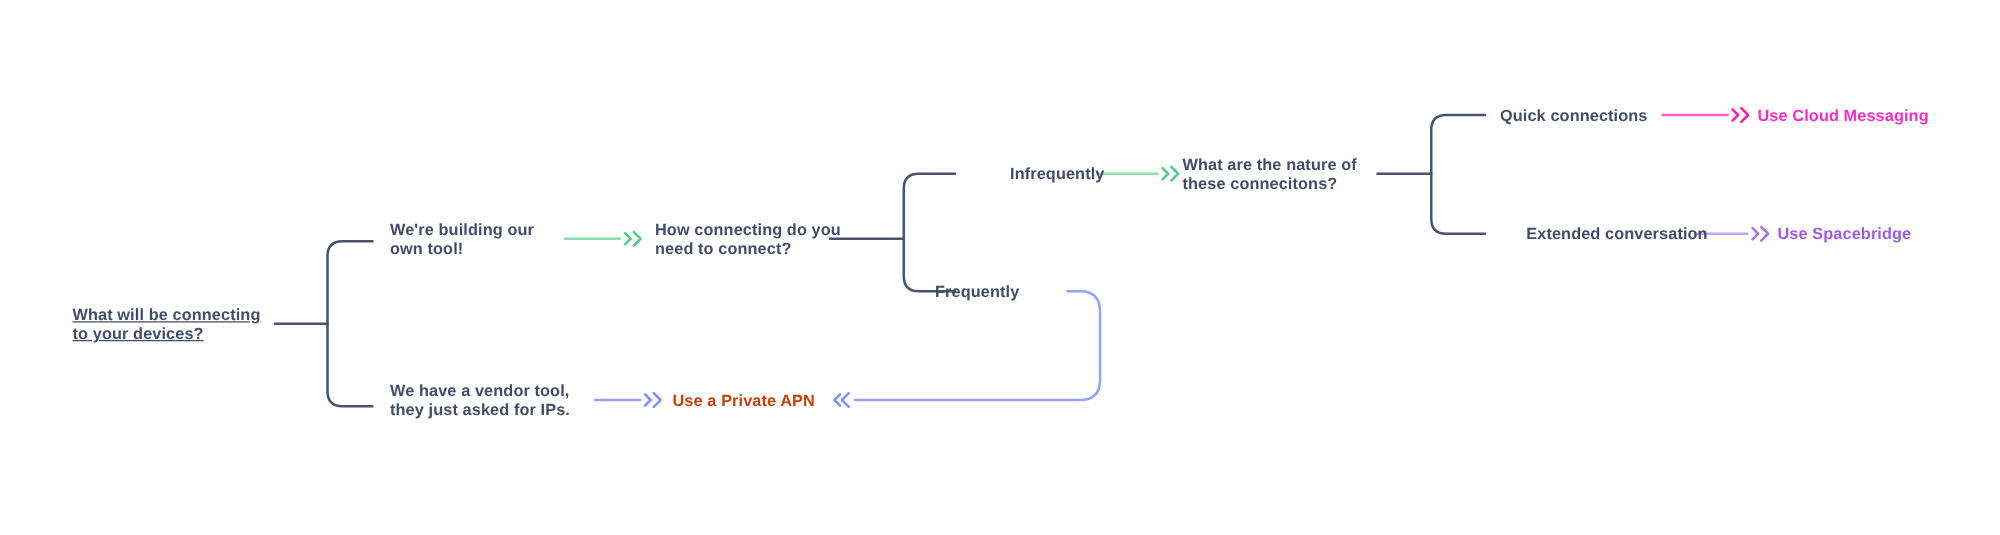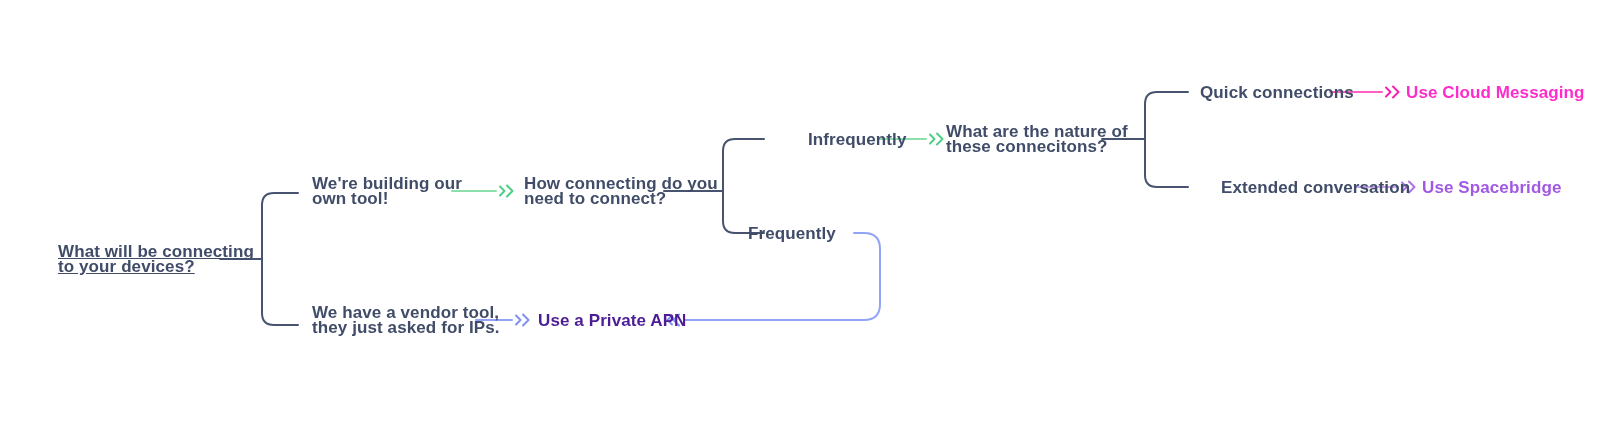--- a/index.html
+++ b/index.html
@@ -12,30 +12,30 @@
     font-family: "Liberation Sans", sans-serif;
   }
   .connector-layer {
     position: absolute;
     top: 0; left: 0;
     width: 1600px; height: 428px;
   }
   .label {
     position: absolute;
     transform: translateY(-50%);
-    font-size: 17px;
+    font-size: 13px;
     font-weight: 700;
     line-height: 15px;
     letter-spacing: 0.1px;
     color: #404C68;
     white-space: pre-line;
   }
   .label.pink   { color: #FF2BCB; }
   .label.purple { color: #A158E3; }
-  .label.blue   { color: #4c1d95; }
+  .label.blue   { color: #c2410c; }
 
   .stroke-dark       { stroke: #47536F; }
   .stroke-green-line { stroke: #8BDFAA; }
   .stroke-green-chev { stroke: #4FCE87; }
   .stroke-pink-line  { stroke: #FF5FC2; }
   .stroke-pink-chev  { stroke: #F322AE; }
   .stroke-purple-line{ stroke: #C9A4EE; }
   .stroke-purple-chev{ stroke: #AC72E6; }
   .stroke-blue-line  { stroke: #93A3F8; }
   .stroke-blue-chev  { stroke: #7E90F5; }

